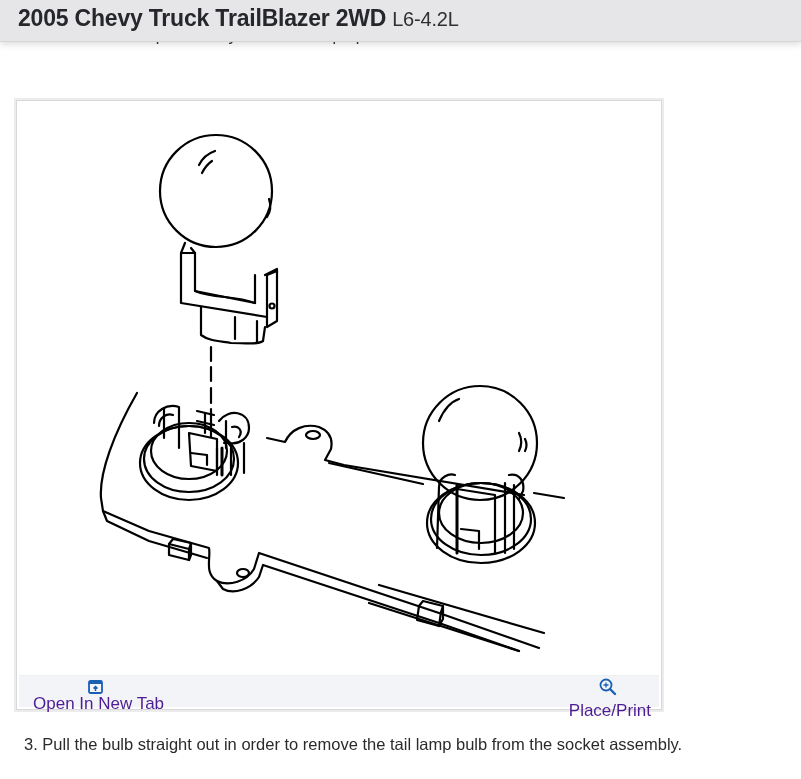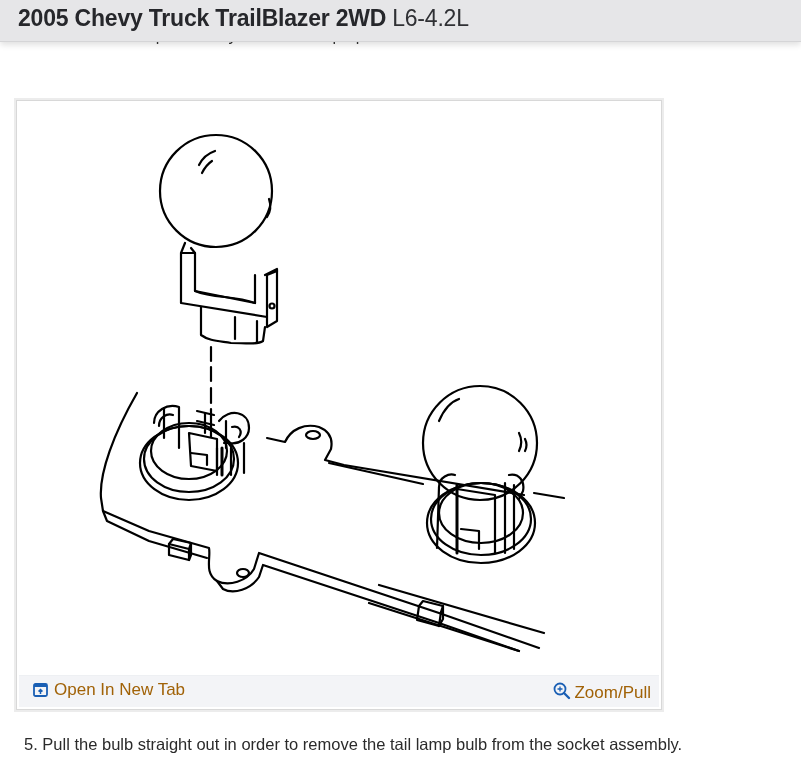--- a/index.html
+++ b/index.html
@@ -20,21 +20,21 @@
     z-index: 5;
     border-bottom: 1px solid #d5d5d7;
   }
   .header-title {
     position: absolute; left: 18px; top: 5px;
     font-size: 23px; font-weight: bold; color: #26272b;
     letter-spacing: -0.2px;
     white-space: nowrap;
   }
   .header-engine {
-    font-weight: normal; color: #2f3034; font-size: 23px; margin-left: 6px;
+    font-weight: normal; color: #2f3034; font-size: 20px; margin-left: 6px;
   }
 
   .step-prev {
     position: absolute; left: 16px; top: 27px;
     font-size: 16px; color: #333; white-space: nowrap;
     z-index: 1;
   }
 
   .figure {
     position: absolute; left: 16px; top: 100px;
@@ -49,23 +49,24 @@
     background: #fff;
   }
   .figure-bar {
     position: absolute; left: 2px; bottom: 2px; width: 640px; height: 31px;
     background: #f3f4f7;
     border-top: 1px solid #eef0f3;
   }
   .bar-link {
     position: absolute; top: 4px;
     display: flex; align-items: center;
-    color: #a16207; font-size: 17px; cursor: pointer;
+    color: #4c1d95; font-size: 17px; cursor: pointer;
     text-decoration: none;
     font-family: "Liberation Sans", sans-serif;
+    flex-direction: column;
   }
   .bar-link.left { left: 14px; }
   .bar-link.right { right: 8px; top: 2px; }
   .bar-link svg { margin-right: 6px; }
 
   .step-next {
     position: absolute; left: 24px; top: 735px;
     font-size: 16.5px; color: #2b2b2b; white-space: nowrap;
   }
 </style>
@@ -171,20 +172,20 @@
           <path d="M7.5 11 L7.5 6.5 M5.5 8.5 L7.5 6.5 L9.5 8.5" fill="none" stroke="#1a5fb4" stroke-width="1.5"></path>
         </svg>
         <span>Open In New Tab</span>
       </a>
       <a class="bar-link right">
         <svg width="18" height="18" viewBox="0 0 18 18" style="margin-right:3px">
           <circle cx="7" cy="7" r="5.5" fill="none" stroke="#1a5fb4" stroke-width="1.8"></circle>
           <path d="M11 11 L16 16" stroke="#1a5fb4" stroke-width="2.4" stroke-linecap="round"></path>
           <path d="M7 4.5 L7 9.5 M4.5 7 L9.5 7" stroke="#1a5fb4" stroke-width="1.3"></path>
         </svg>
-        <span style="margin-top:5px">Zoom/Pull</span>
+        <span style="margin-top:5px">Place/Print</span>
       </a>
     </div>
   </div>
 
-  <div class="step-next">5. Pull the bulb straight out in order to remove the tail lamp bulb from the socket assembly.</div>
+  <div class="step-next">3. Pull the bulb straight out in order to remove the tail lamp bulb from the socket assembly.</div>
 
 </div>
 
 </body></html>

